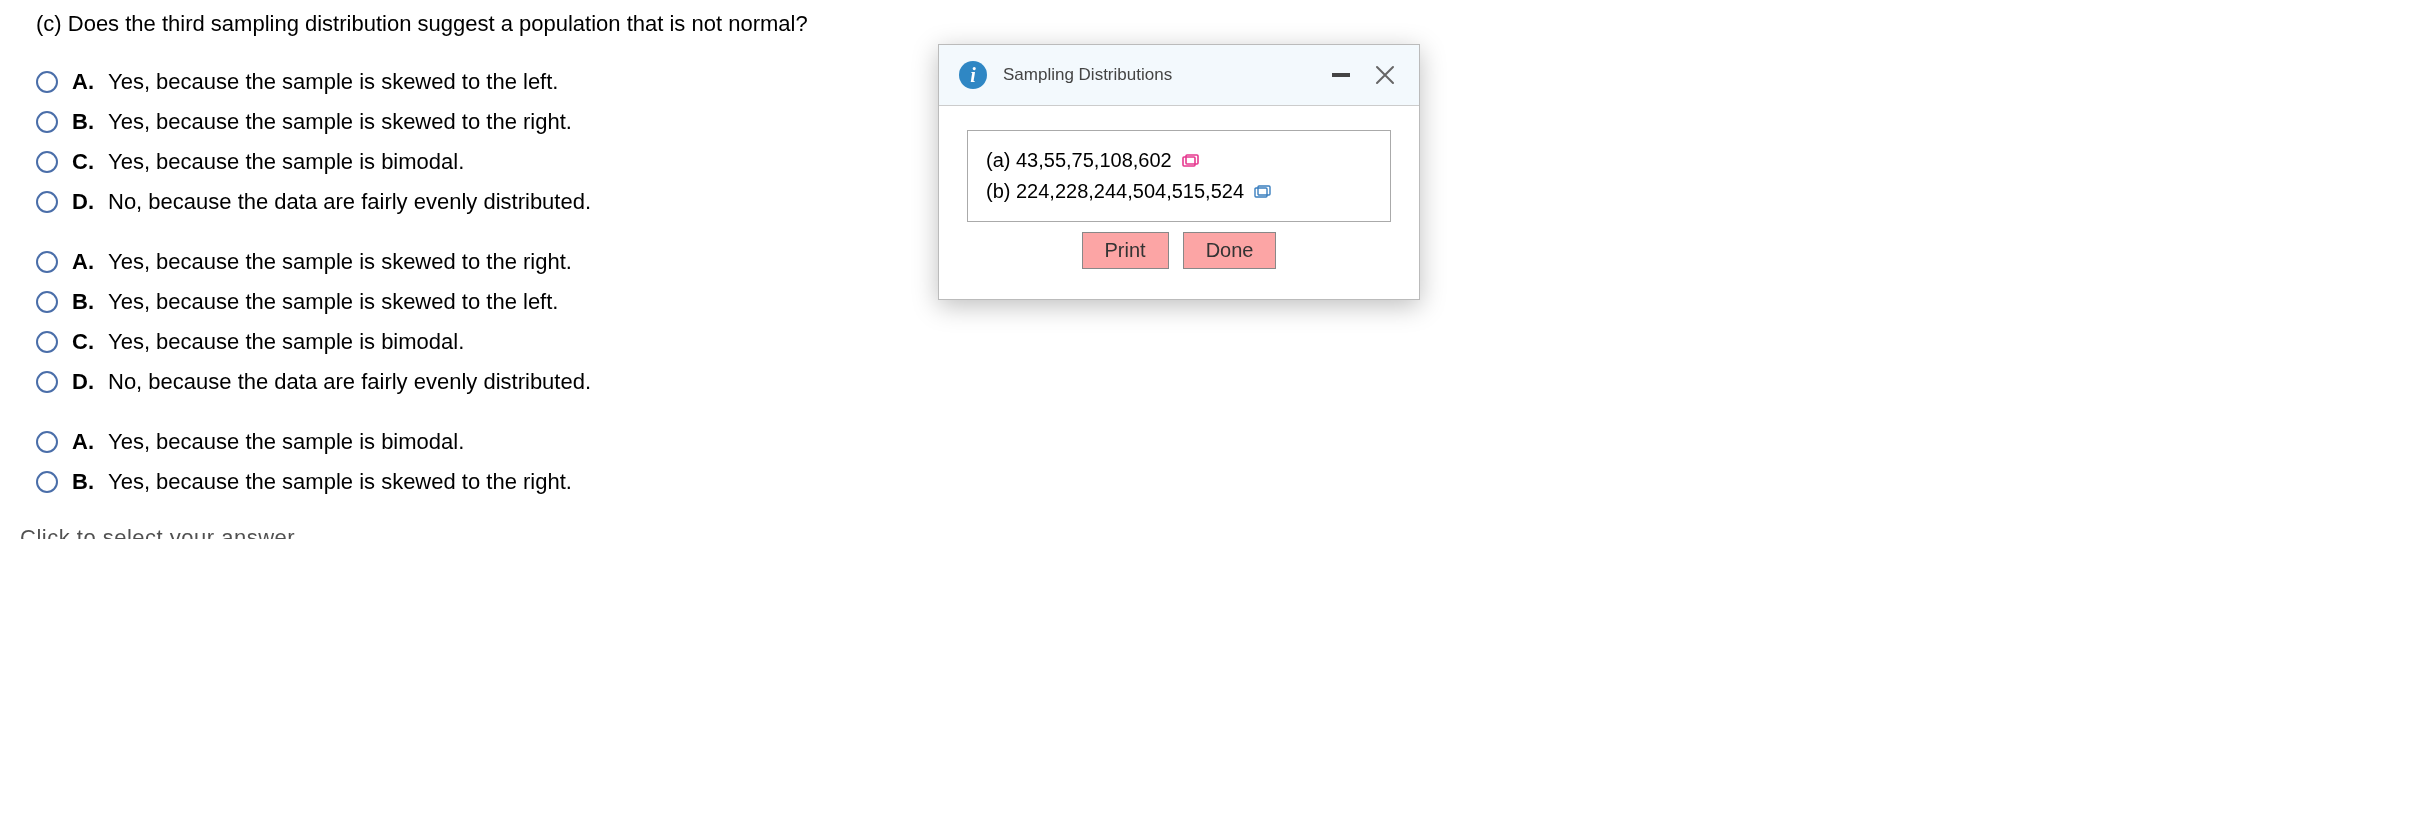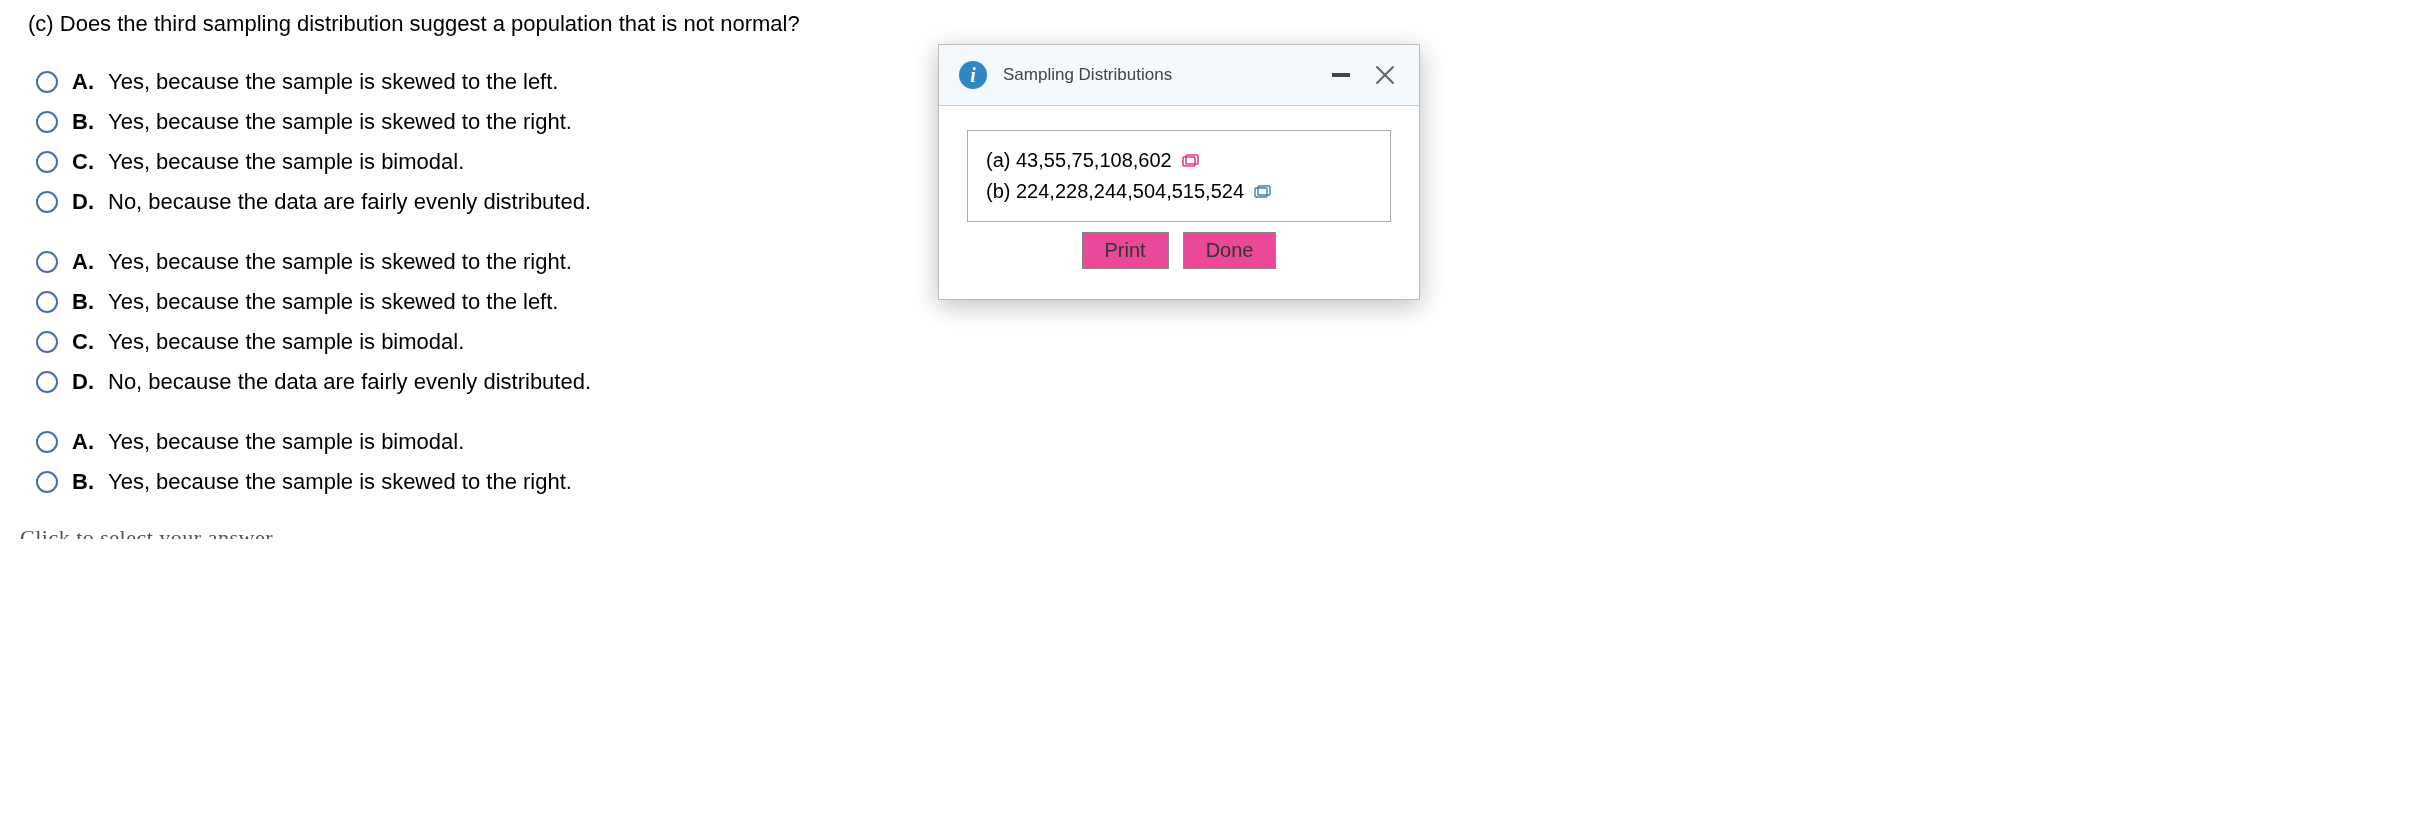--- a/index.html
+++ b/index.html
@@ -11,21 +11,21 @@
     color: #000;
     background: #fff;
   }
   .page {
     position: relative;
     width: 2415px;
     height: 830px;
     padding: 10px 20px 0 20px;
   }
   .qtext {
-    margin: 0 0 30px 8px;
+    margin: 0 0 30px 16px;
     line-height: 1.3;
   }
   .options {
     padding-left: 16px;
     margin-bottom: 34px;
   }
   .opt-row {
     display: flex;
     align-items: center;
     margin-bottom: 14px;
@@ -43,21 +43,20 @@
   .opt-letter {
     font-weight: bold;
     margin-right: 10px;
     min-width: 26px;
   }
   .cutoff {
     color: #333;
     opacity: 0.85;
     margin-top: 30px;
     letter-spacing: .5px;
-    font-family: Liberation Serif, serif;
   }
 
   
   .popup {
     position: absolute;
     top: 44px;
     left: 938px;
     width: 482px;
     border: 1px solid #bbb;
     box-shadow: 0 6px 24px rgba(0,0,0,.25);
@@ -129,21 +128,21 @@
   }
   .mini-icon svg { display:block; width:100%; height:100%; }
   .popup-buttons {
     display: flex;
     justify-content: center;
     gap: 14px;
     padding-bottom: 6px;
   }
   .btn {
     border: 1px solid #888;
-    background: #ec4899;
+    background: #fca5a5;
     color: #333;
     padding: 6px 22px;
     font-size: 20px;
     cursor: pointer;
   }
 </style>
 </head>
 <body>
 
 <div class="page">

